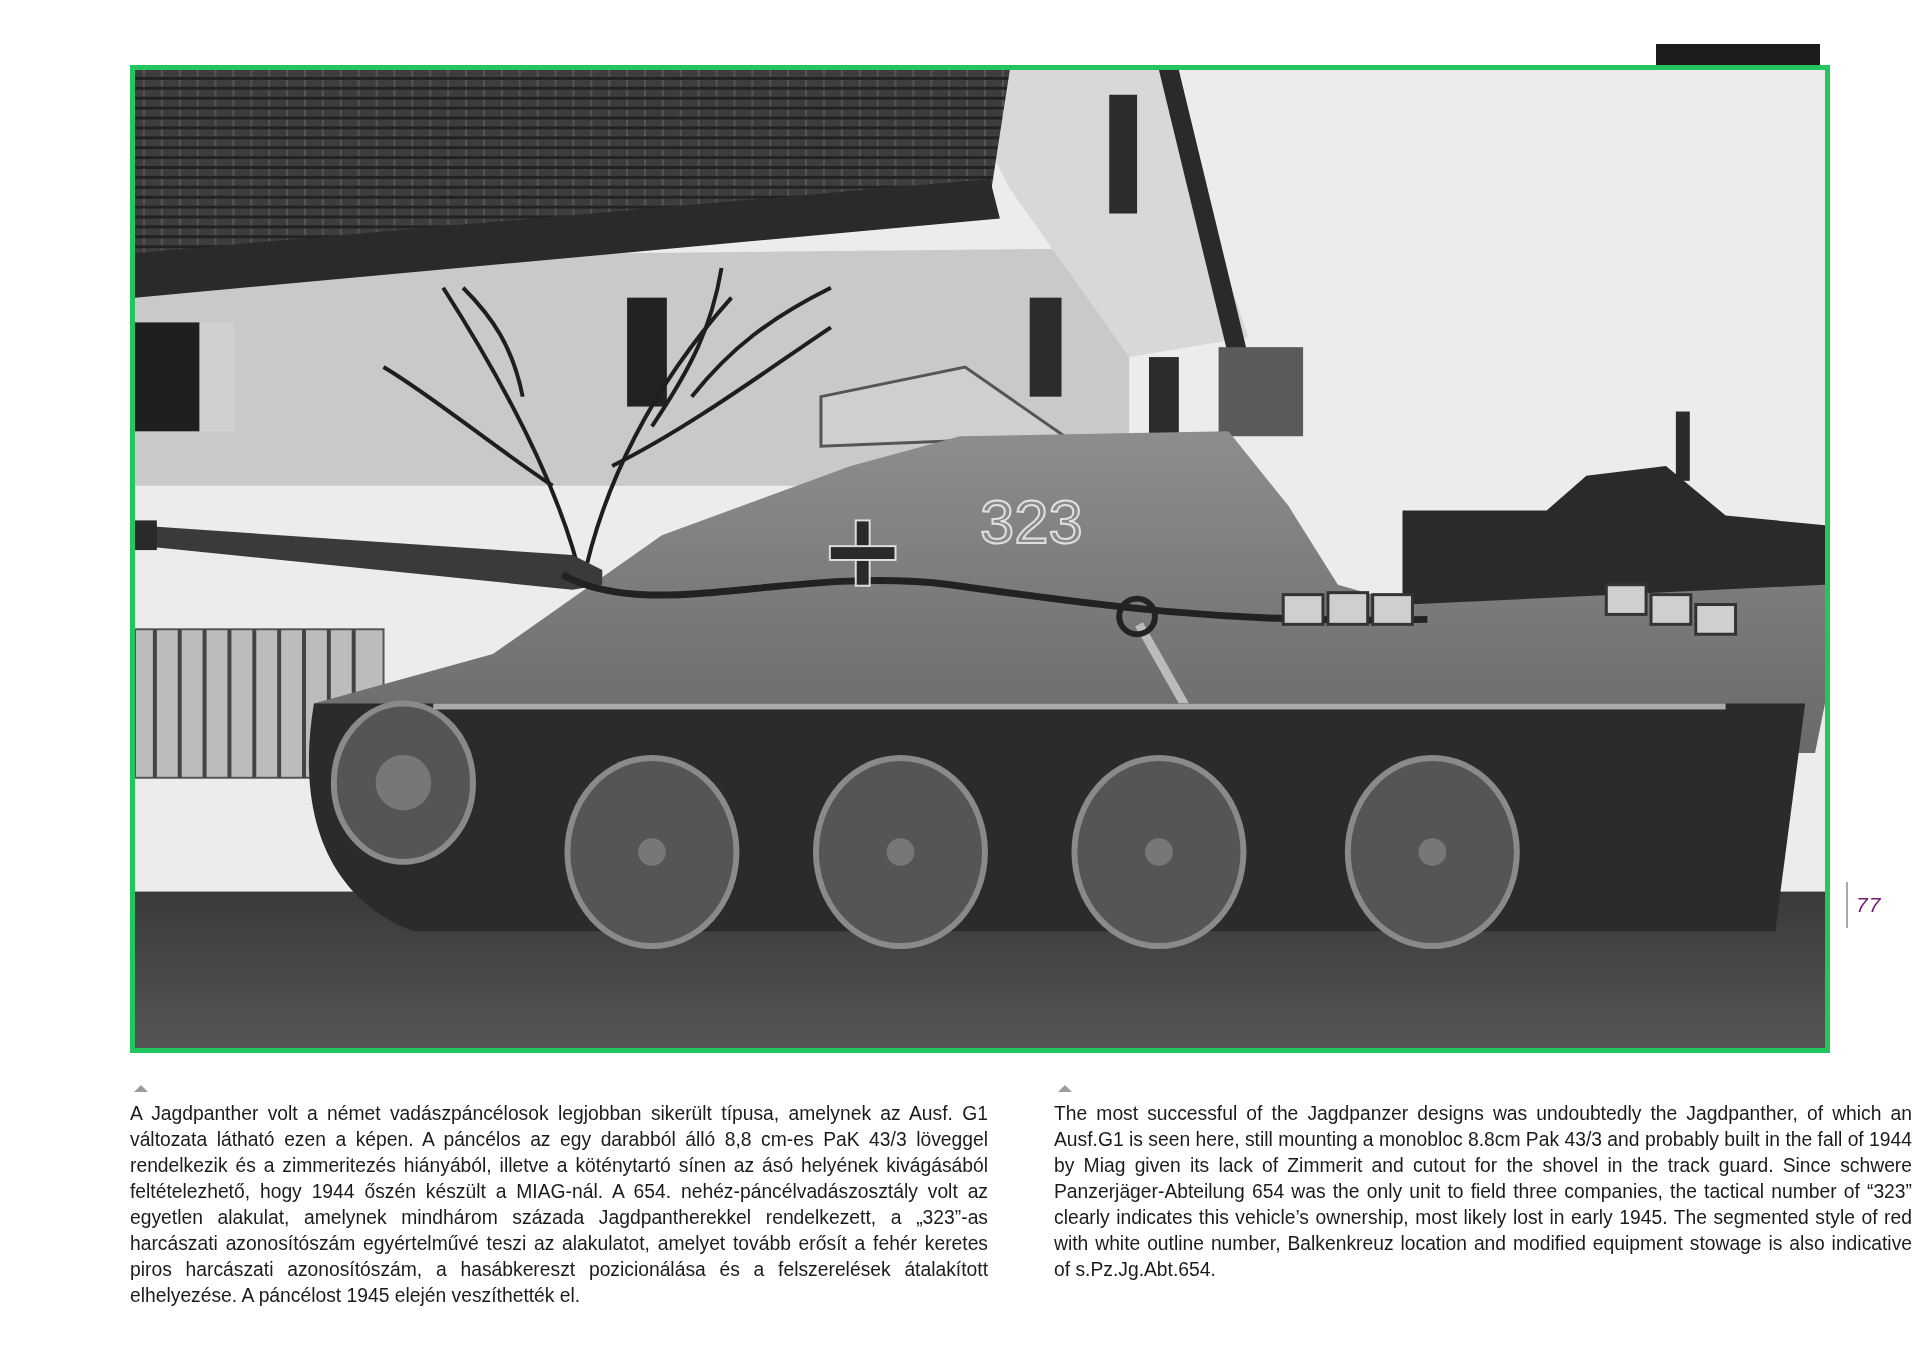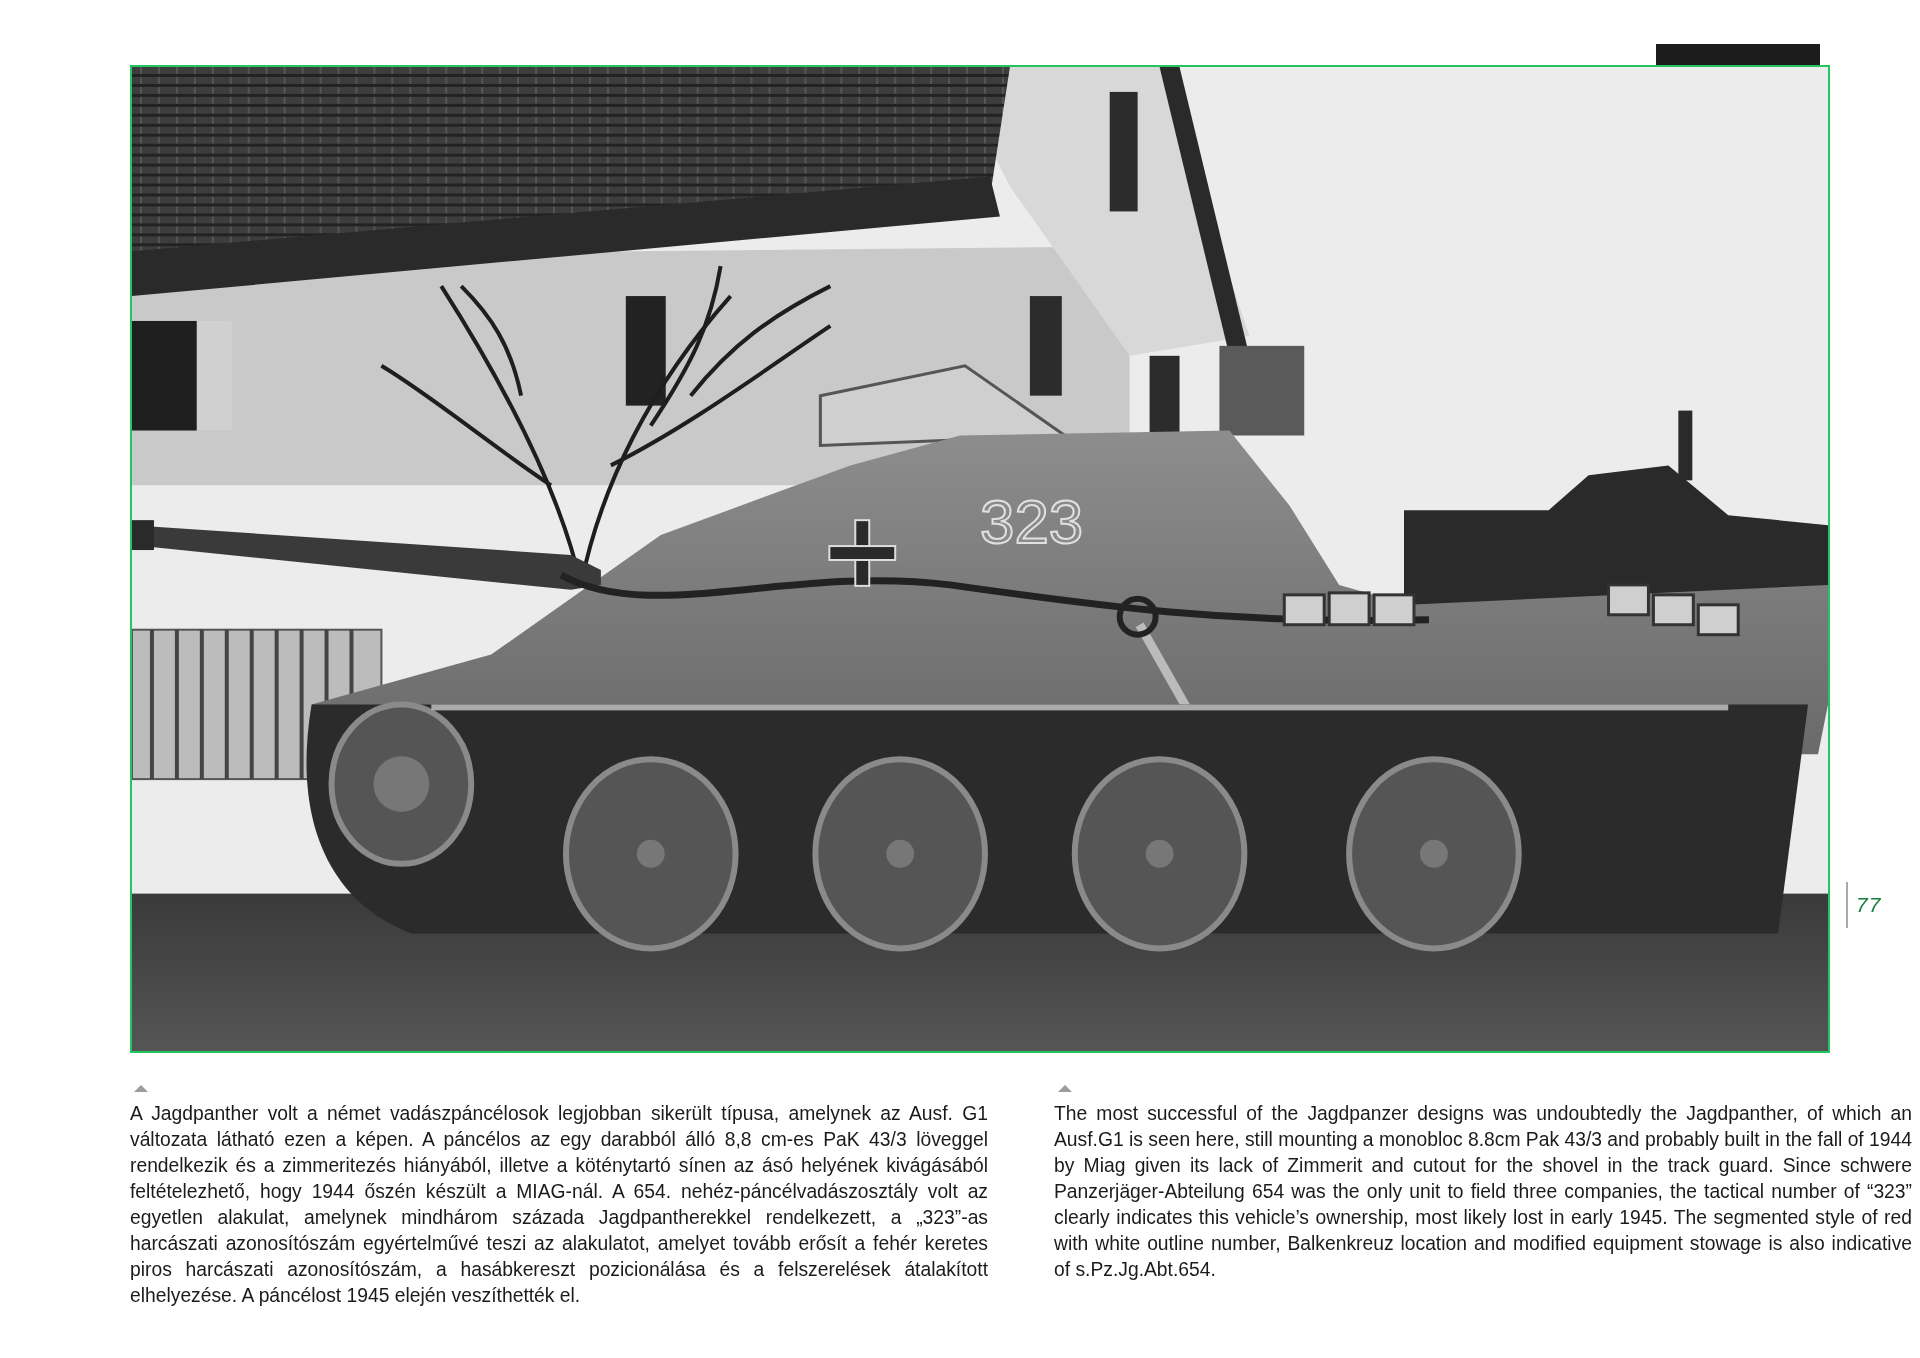--- a/index.html
+++ b/index.html
@@ -6,26 +6,26 @@
   body {
     width:1920px; height:1358px; background:#ffffff; position:relative; overflow:hidden;
     font-family:"Liberation Sans", sans-serif; color:#1a1a1a;
   }
   .credit {
     position:absolute; left:1656px; top:44px; height:20px; padding:16px 6px;
     background:#1c1c1c; color:#7dd3fc; font-size:13px; line-height:20px; white-space:nowrap;
   }
   .photo {
     position:absolute; left:130px; top:65px; width:1700px; height:988px;
-    border:2px solid #22c55e; box-sizing:border-box; overflow:hidden; background:#ededed;
+    border:5px solid #22c55e; box-sizing:border-box; overflow:hidden; background:#ededed;
   }
   .photo svg { display:block; width:100%; height:100%; }
   .folio-rule { position:absolute; left:1846px; top:882px; width:2px; height:46px; background:#aaa; }
   .folio {
-    position:absolute; left:1856px; top:893px; font-size:21px; color:#15803d; font-style:italic;
+    position:absolute; left:1856px; top:893px; font-size:21px; color:#701a75; font-style:italic;
     letter-spacing:1px;
   }
   .caption {
     position:absolute; top:1085px; width:858px; font-size:19.3px; line-height:26px; text-align:justify;
     color:#1b1b1b;
   }
   .caption.hu { left:130px; }
   .caption.en { left:1054px; }
   .marker {
     width:0; height:0; border-left:7px solid transparent; border-right:7px solid transparent;

